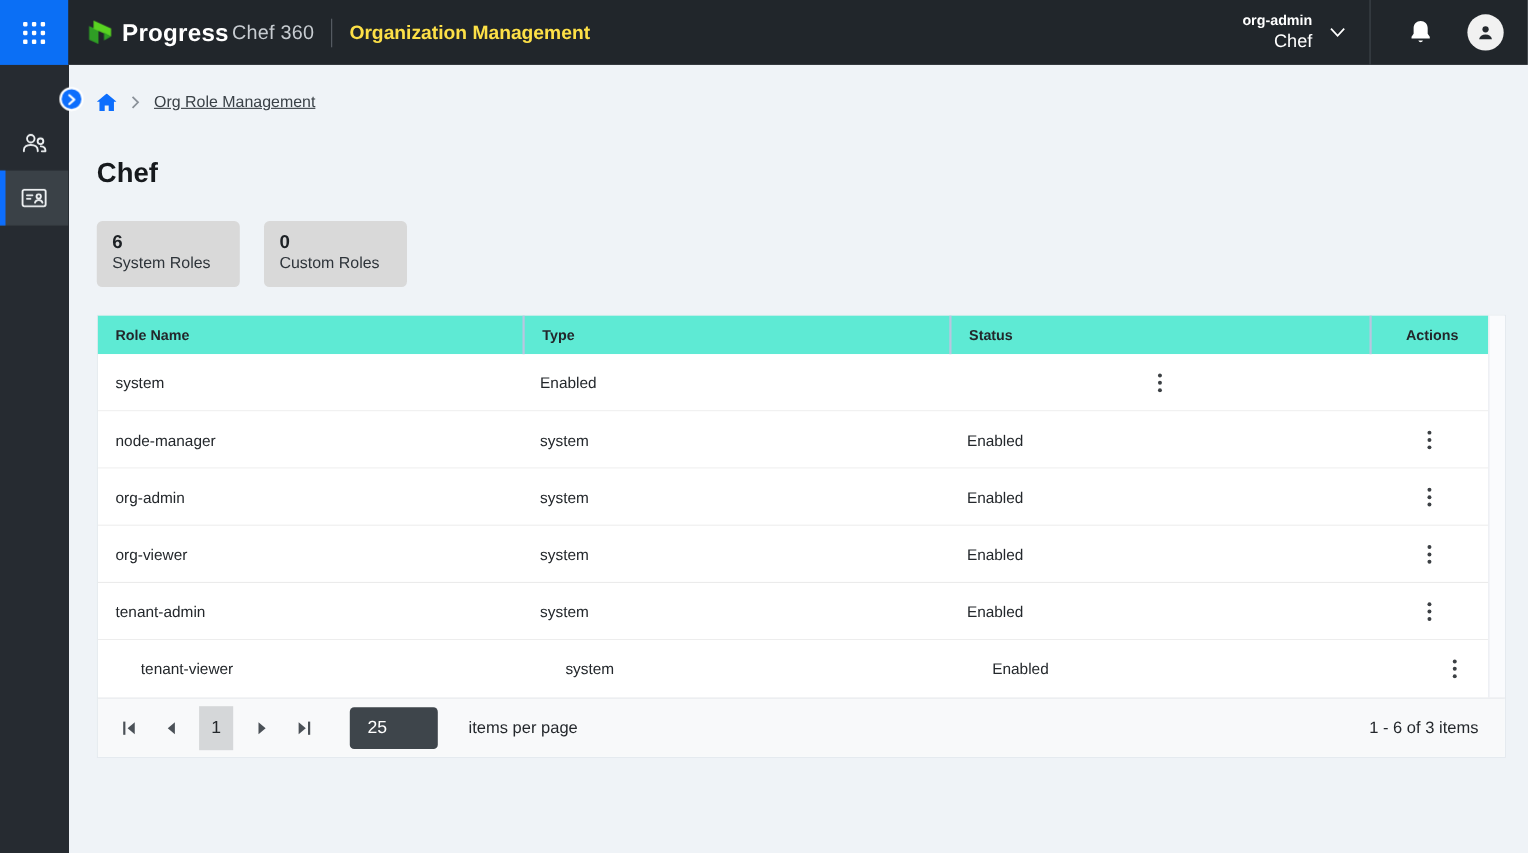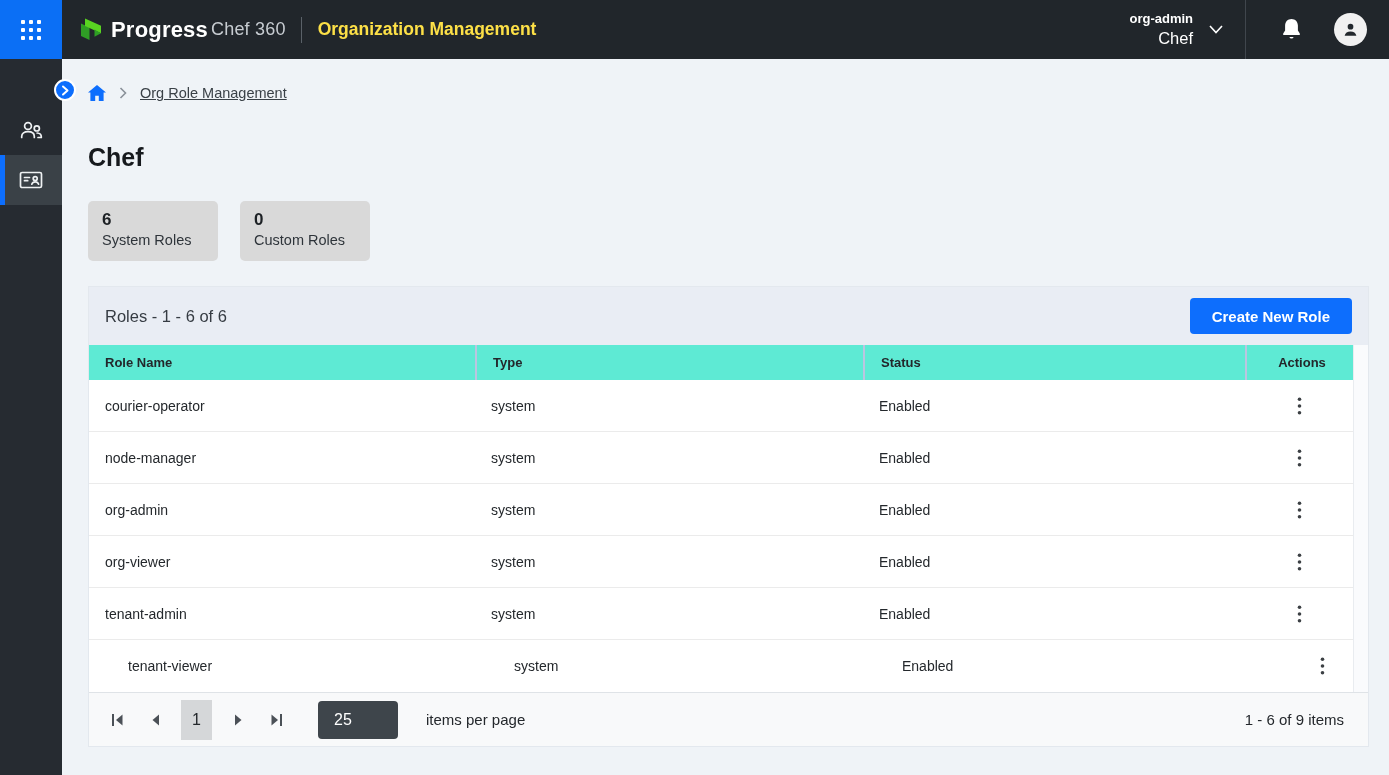--- a/index.html
+++ b/index.html
@@ -182,36 +182,31 @@
       <div class="stat-value">6</div>
       <div class="stat-label">System Roles</div>
     </div>
     <div class="stat-card">
       <div class="stat-value">0</div>
       <div class="stat-label">Custom Roles</div>
     </div>
   </div>
 
   <section class="panel">
-    <div class="panel-header">
-      <div class="panel-title">Roles - 1 - 6 of 6</div>
-      <button class="create-btn">Create New Role</button>
-    </div>
 
     <div class="table-area">
       <div class="cols">
         <div class="thead">
           <div class="th">Role Name</div>
           <div class="th">Type</div>
           <div class="th">Status</div>
           <div class="th center">Actions</div>
         </div>
 
         <div class="row">
-          <div class="td">courier-operator</div>
           <div class="td">system</div>
           <div class="td">Enabled</div>
           <div class="td actions">
               <button class="kebab-btn">
                 <svg width="5" height="18" viewBox="0 0 5 18" fill="#3c4044">
                   <circle cx="2.5" cy="2.3" r="1.8"></circle>
                   <circle cx="2.5" cy="9" r="1.8"></circle>
                   <circle cx="2.5" cy="15.7" r="1.8"></circle>
                 </svg>
               </button>
@@ -318,16 +313,16 @@
         </button>
         <button class="page-size">
           <span>25</span>
           <svg width="10" height="6" viewBox="0 0 10 6" fill="#ffffff">
               <path d="M0 0 H10 L5 6 Z"></path>
             </svg>
         </button>
         <span class="ipp-label">items per page</span>
       </div>
       <div class="foot-spacer"></div>
-      <span class="range-label">1 - 6 of 9 items</span>
+      <span class="range-label">1 - 6 of 3 items</span>
     </div>
   </section>
 </main>
 
 </body></html>

